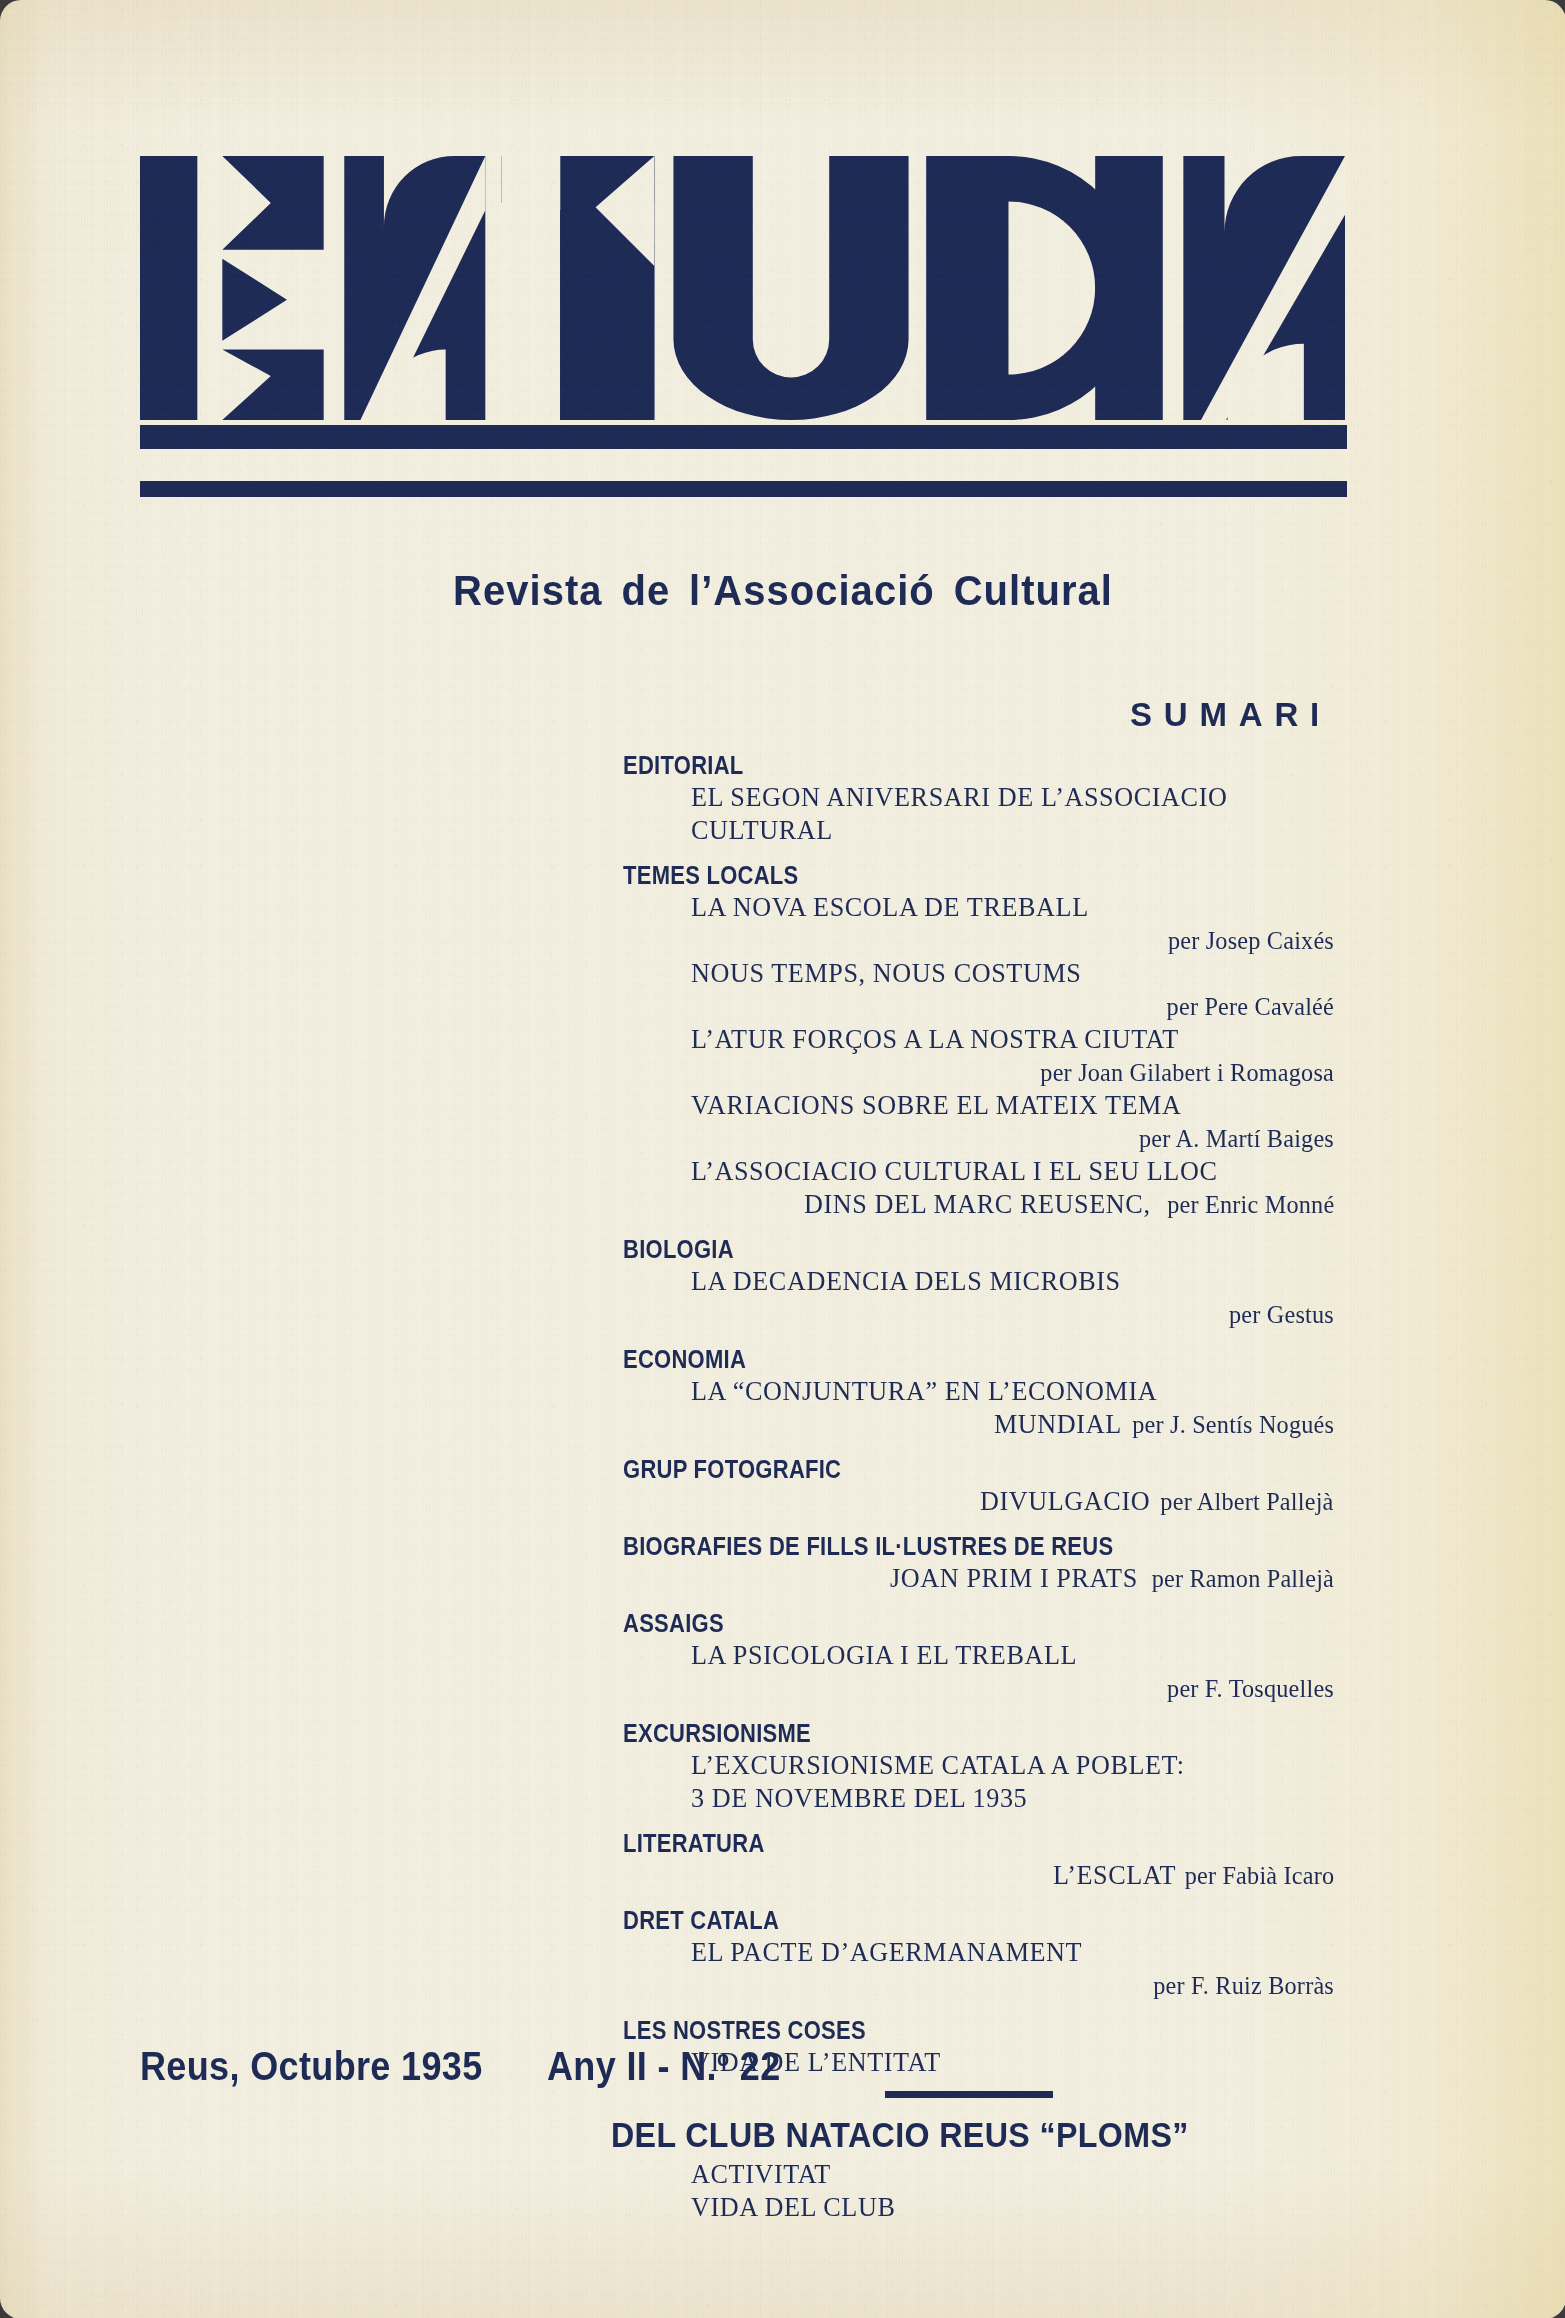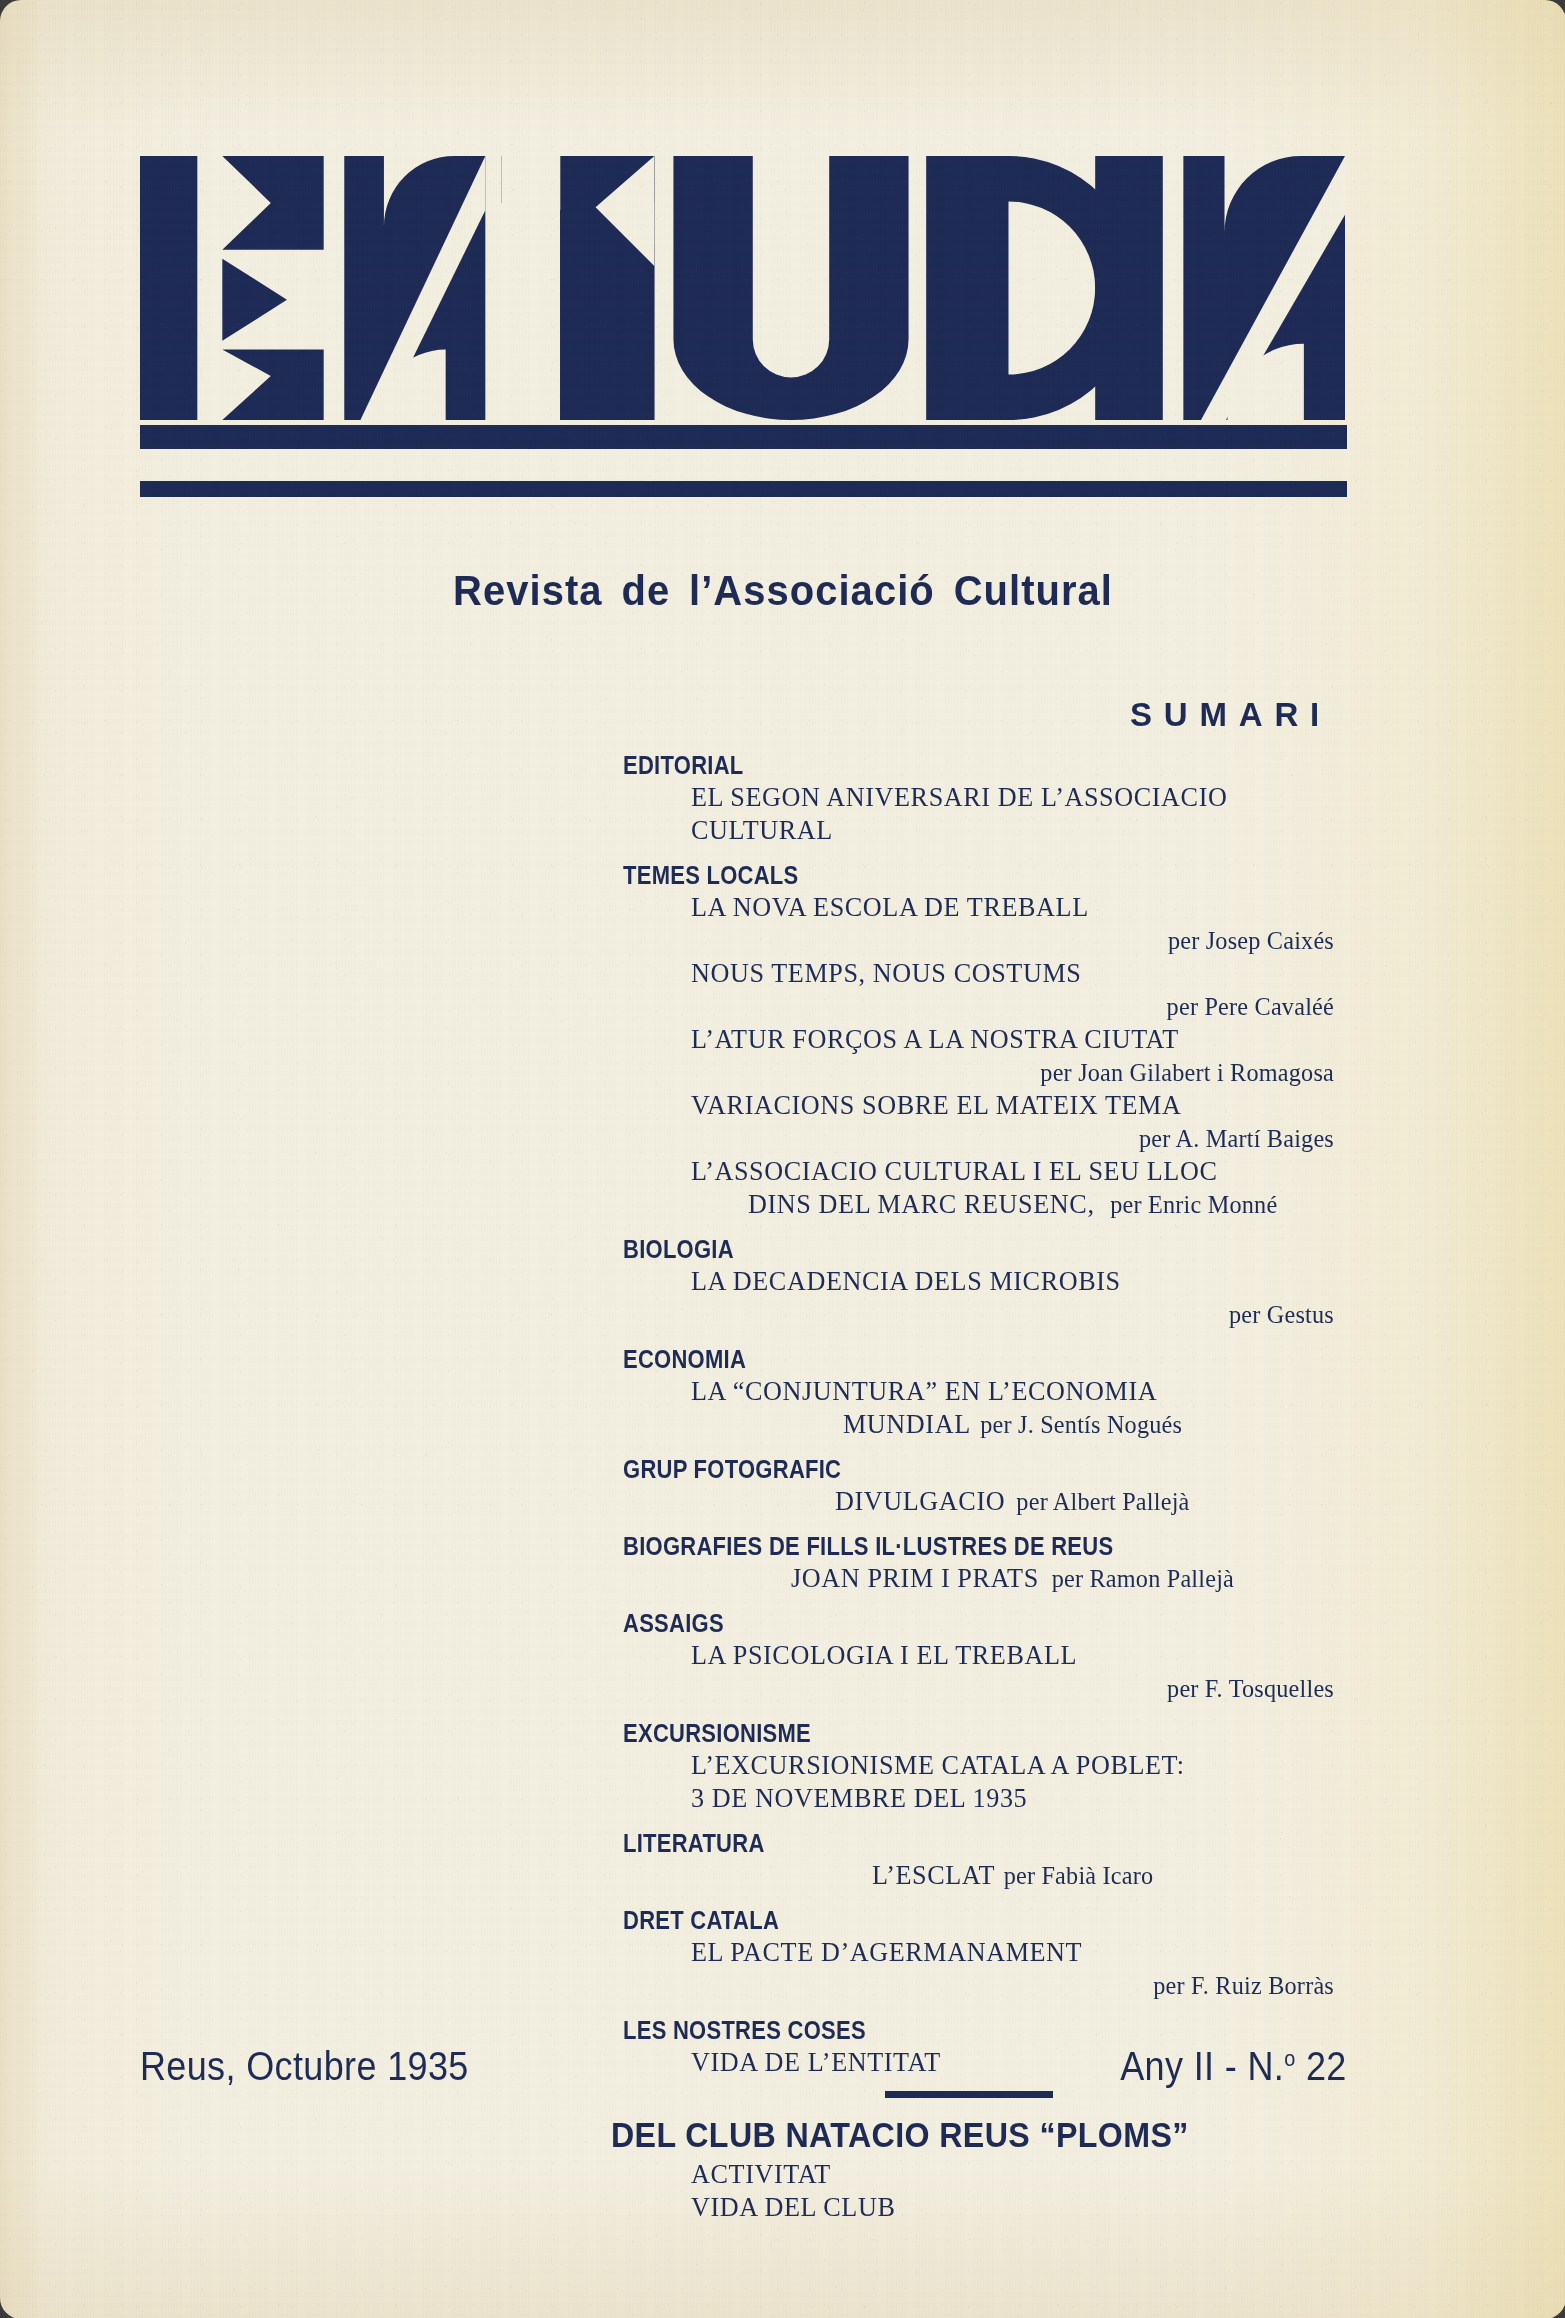--- a/index.html
+++ b/index.html
@@ -179,21 +179,21 @@
     letter-spacing: 0.2px;
     text-align: right;
     padding-right: 0px;
     transform: scaleX(0.97);
     transform-origin: right center;
   }
 
   
   .row {
     display: flex;
-    justify-content: center;
+    justify-content: flex-end;
     align-items: baseline;
   }
   .row .by { text-align: right; }
 
   
   .club-head {
     font-family: "Liberation Sans", sans-serif;
     font-weight: bold;
     font-size: 35px;
     letter-spacing: 0.4px;
@@ -211,26 +211,25 @@
     margin: 11.8px 0 14.7px 274px;
   }
 
   
   #footer {
     position: absolute;
     left: 140px;
     top: 2044px;
     width: 1207px;
     display: flex;
-    justify-content: space-between;
     align-items: baseline;
     z-index: 2;
     color: #1d2a55;
     font-family: "Liberation Sans", sans-serif;
-    font-weight: normal;
+    font-weight: bold;
     font-size: 40px;
     letter-spacing: 0.4px;
   }
   #footer > div { transform: scaleX(0.90); }
   #footer .left  { transform-origin: left center; }
   #footer .right { transform-origin: right center; }
 
   sup.ord { font-size: 0.55em; vertical-align: super; }
 </style>
 </head>

